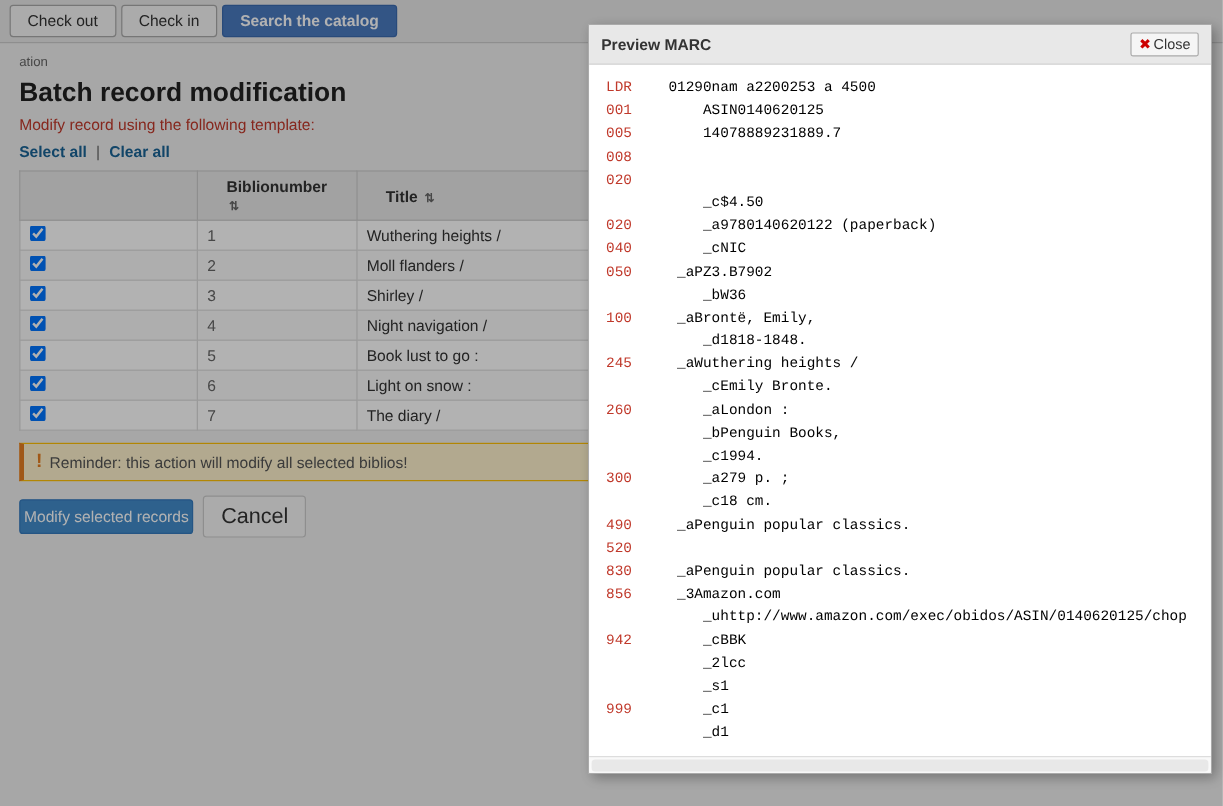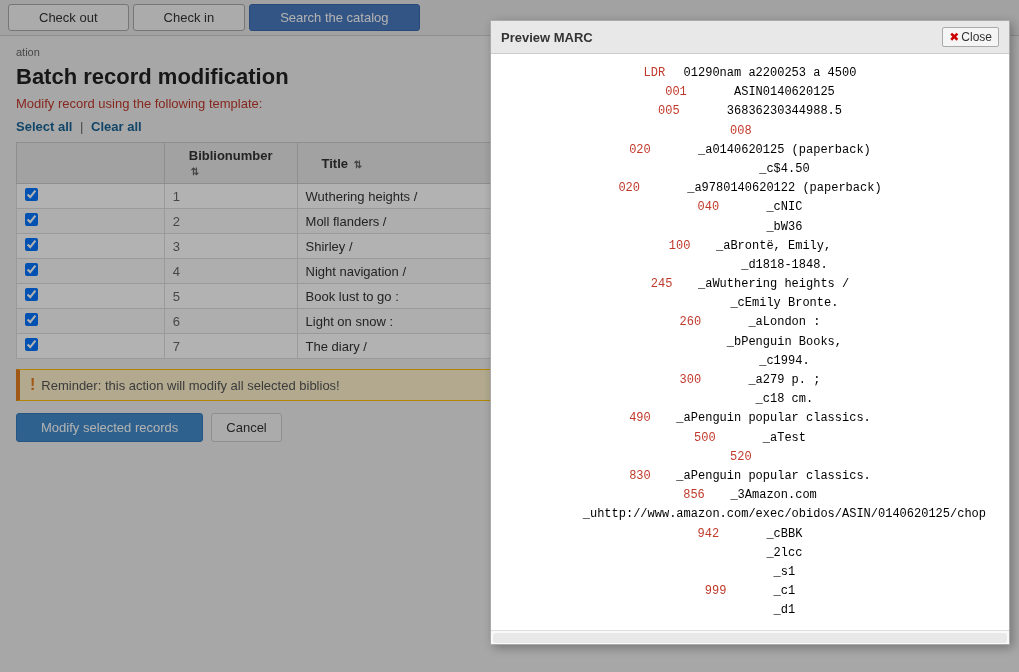--- a/index.html
+++ b/index.html
@@ -13,32 +13,33 @@
     
     .top-nav {
       background: #e8e8e8;
       border-bottom: 1px solid #ccc;
       padding: 4px 8px;
       display: flex;
       align-items: center;
       gap: 4px;
     }
     .nav-btn {
-      padding: 5px 30px;
+      padding: 5px 14px;
       border: 1px solid #aaa;
       background: #f5f5f5;
       cursor: pointer;
       font-size: 13px;
       border-radius: 3px;
       color: #333;
     }
     .nav-btn.search-active {
       background: #4a7abf;
       color: #fff;
       border: 1px solid #3a6aaf;
+      font-weight: bold;
     }
 
     
     .page-content {
       padding: 10px 16px;
       position: relative;
     }
 
     .page-label {
       font-size: 11px;
@@ -132,36 +133,36 @@
       font-weight: bold;
     }
 
     
     .action-buttons {
       display: flex;
       gap: 8px;
       align-items: center;
     }
     .btn-modify {
-      padding: 6px 24px;
+      padding: 6px 3px;
       background: #428bca;
       color: #fff;
       border: 1px solid #357abd;
       border-radius: 3px;
       cursor: pointer;
       font-size: 13px;
     }
     .btn-cancel {
       padding: 6px 14px;
       background: #f5f5f5;
       color: #333;
       border: 1px solid #ccc;
       border-radius: 3px;
       cursor: pointer;
-      font-size: 13px;
+      font-size: 18px;
     }
 
     
     .modal-overlay {
       position: fixed;
       top: 0; left: 0; right: 0; bottom: 0;
       background: rgba(0,0,0,0.3);
       z-index: 100;
     }
 
@@ -212,23 +213,22 @@
       font-size: 12px;
       color: #000;
       line-height: 1.6;
       max-height: 600px;
       overflow-y: auto;
       background: #fff;
     }
 
     .marc-line {
       display: flex;
-      gap: 0;
+      gap: 12px;
       white-space: pre;
-      justify-content: center;
     }
     .marc-tag {
       color: #c0392b;
       min-width: 40px;
       display: inline-block;
     }
     .marc-data {
       color: #000;
     }
 
@@ -337,38 +337,38 @@
   <div class="modal-header">
     <span class="modal-title">Preview MARC</span>
     <div class="modal-close-btn">
       <span class="modal-close-icon">✖</span>
       <span>Close</span>
     </div>
   </div>
   <div class="modal-body" id="marc-body">
   <div class="marc-line"><span class="marc-tag">LDR</span><span class="marc-data">01290nam a2200253 a 4500</span></div>
       <div class="marc-line"><span class="marc-tag">001</span><span class="marc-data">    ASIN0140620125</span></div>
-      <div class="marc-line"><span class="marc-tag">005</span><span class="marc-data">    36836230344988.5</span></div>
+      <div class="marc-line"><span class="marc-tag">005</span><span class="marc-data">    14078889231889.7</span></div>
       <div class="marc-line"><span class="marc-tag">008</span></div>
-      <div class="marc-line"><span class="marc-tag">020</span><span class="marc-data">    _a0140620125 (paperback)</span></div>
+      <div class="marc-line"><span class="marc-tag">020</span></div>
       <div class="marc-line"><span class="marc-tag">   </span><span class="marc-data">    _c$4.50</span></div>
       <div class="marc-line"><span class="marc-tag">020</span><span class="marc-data">    _a9780140620122 (paperback)</span></div>
       <div class="marc-line"><span class="marc-tag">040</span><span class="marc-data">    _cNIC</span></div>
+      <div class="marc-line"><span class="marc-tag">050</span><span class="marc-data"> _aPZ3.B7902</span></div>
       <div class="marc-line"><span class="marc-tag">   </span><span class="marc-data">    _bW36</span></div>
       <div class="marc-line"><span class="marc-tag">100</span><span class="marc-data"> _aBrontë, Emily,</span></div>
       <div class="marc-line"><span class="marc-tag">   </span><span class="marc-data">    _d1818-1848.</span></div>
       <div class="marc-line"><span class="marc-tag">245</span><span class="marc-data"> _aWuthering heights /</span></div>
       <div class="marc-line"><span class="marc-tag">   </span><span class="marc-data">    _cEmily Bronte.</span></div>
       <div class="marc-line"><span class="marc-tag">260</span><span class="marc-data">    _aLondon :</span></div>
       <div class="marc-line"><span class="marc-tag">   </span><span class="marc-data">    _bPenguin Books,</span></div>
       <div class="marc-line"><span class="marc-tag">   </span><span class="marc-data">    _c1994.</span></div>
       <div class="marc-line"><span class="marc-tag">300</span><span class="marc-data">    _a279 p. ;</span></div>
       <div class="marc-line"><span class="marc-tag">   </span><span class="marc-data">    _c18 cm.</span></div>
       <div class="marc-line"><span class="marc-tag">490</span><span class="marc-data"> _aPenguin popular classics.</span></div>
-      <div class="marc-line"><span class="marc-tag">500</span><span class="marc-data">    _aTest</span></div>
       <div class="marc-line"><span class="marc-tag">520</span></div>
       <div class="marc-line"><span class="marc-tag">830</span><span class="marc-data"> _aPenguin popular classics.</span></div>
       <div class="marc-line"><span class="marc-tag">856</span><span class="marc-data"> _3Amazon.com</span></div>
       <div class="marc-line"><span class="marc-tag">   </span><span class="marc-data">    _uhttp://www.amazon.com/exec/obidos/ASIN/0140620125/chop</span></div>
       <div class="marc-line"><span class="marc-tag">942</span><span class="marc-data">    _cBBK</span></div>
       <div class="marc-line"><span class="marc-tag">   </span><span class="marc-data">    _2lcc</span></div>
       <div class="marc-line"><span class="marc-tag">   </span><span class="marc-data">    _s1</span></div>
       <div class="marc-line"><span class="marc-tag">999</span><span class="marc-data">    _c1</span></div>
       <div class="marc-line"><span class="marc-tag">   </span><span class="marc-data">    _d1</span></div>
     </div>

